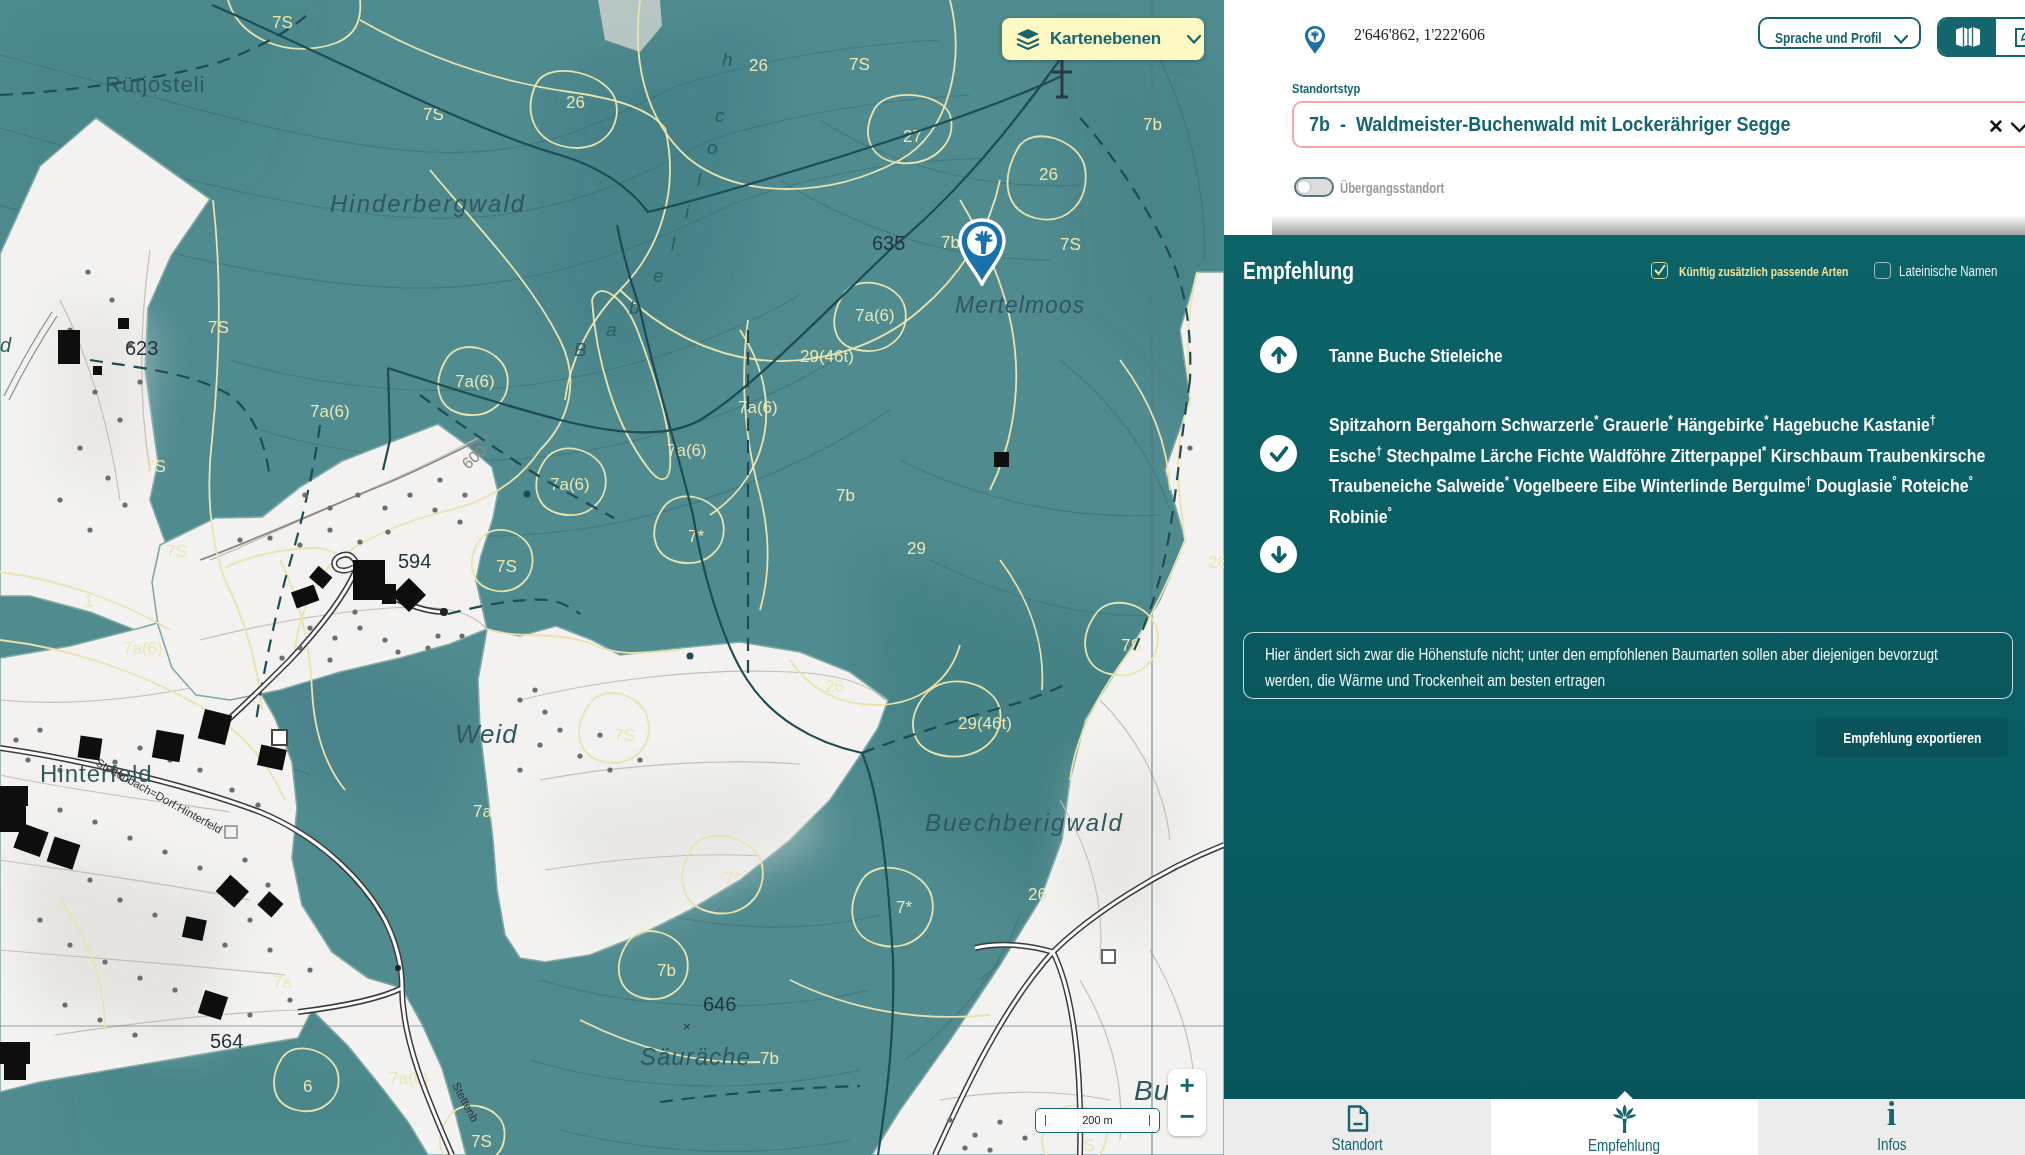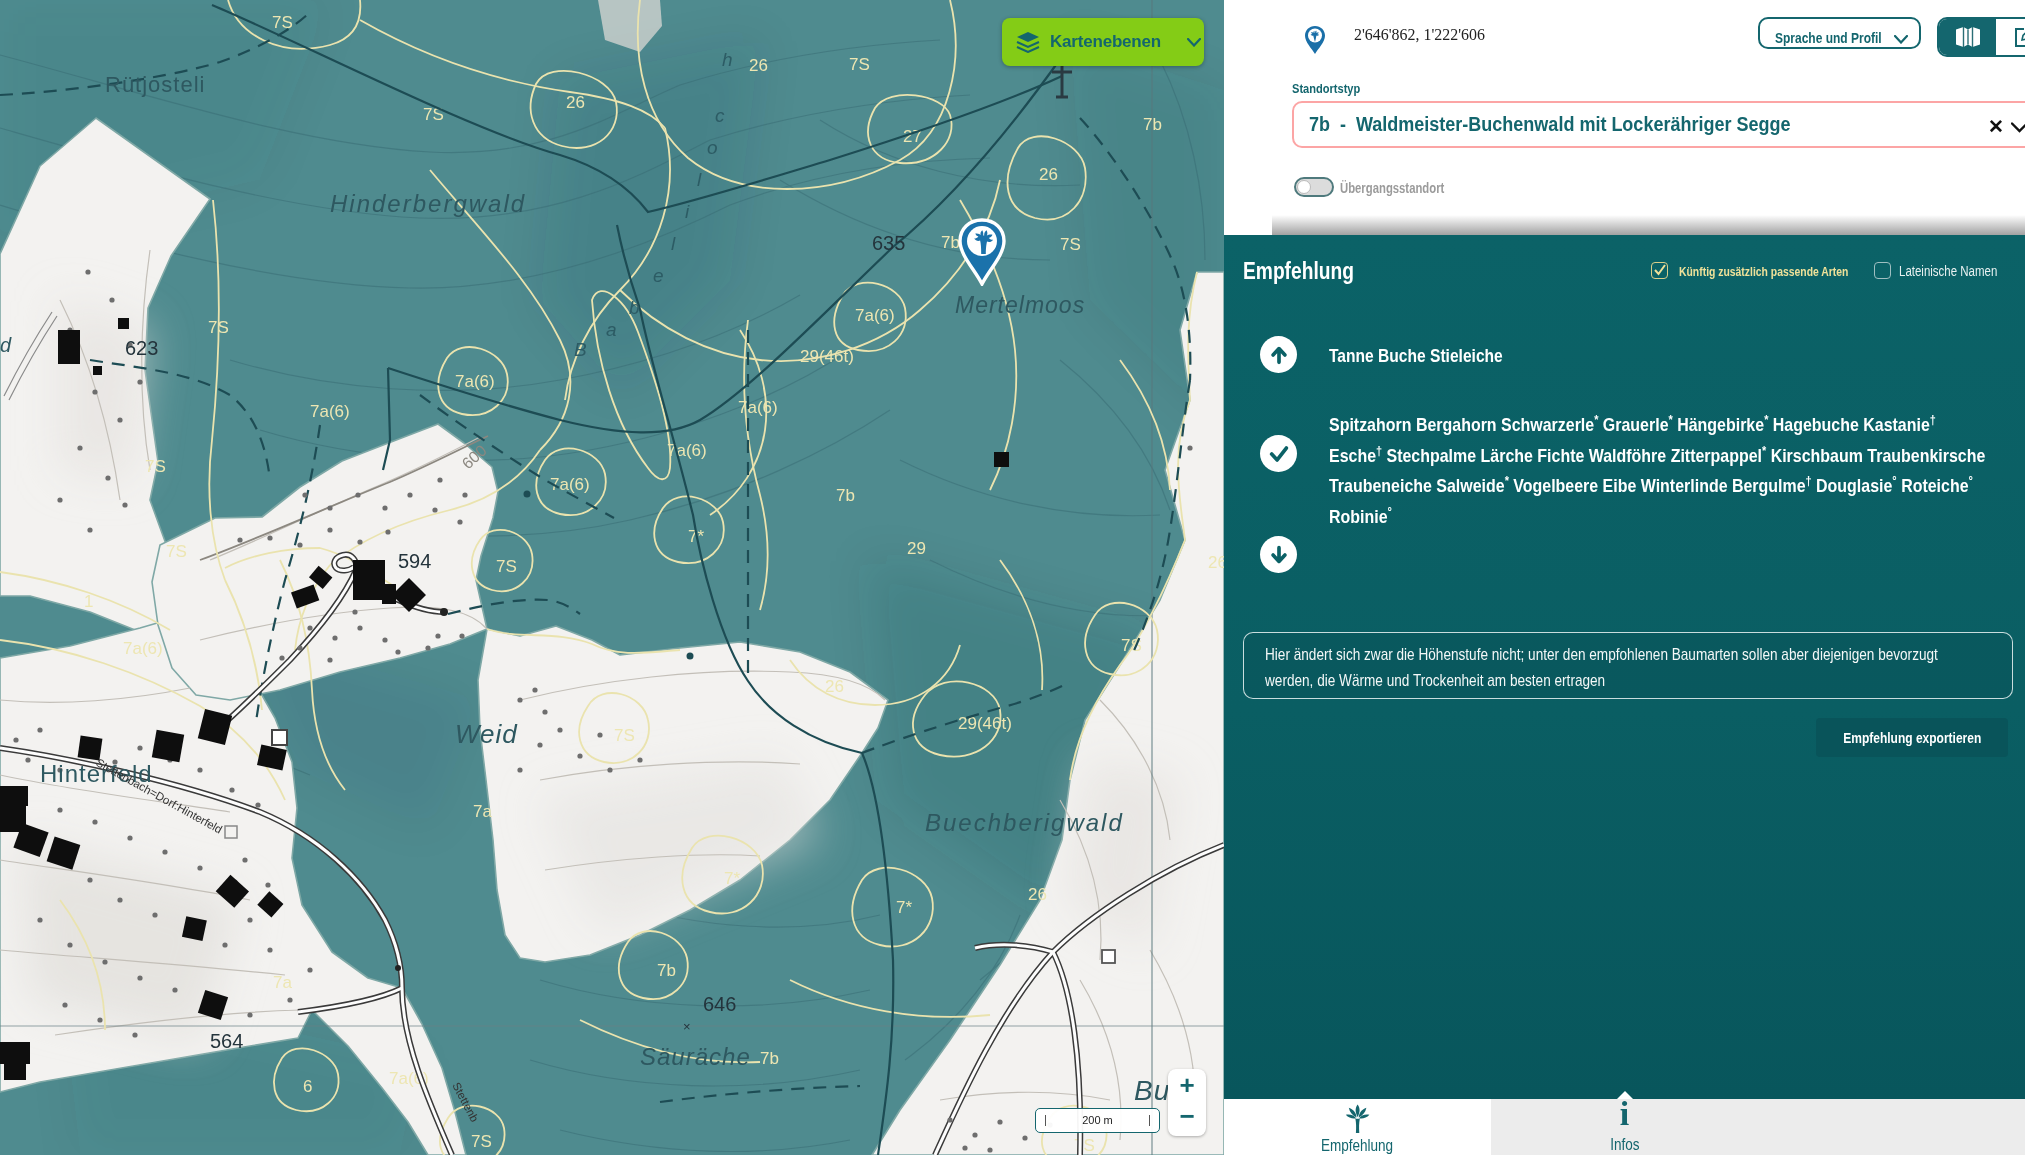--- a/index.html
+++ b/index.html
@@ -63,21 +63,21 @@
 
   
   #nav { position:absolute; left:0; top:1099px; width:801px; height:56px; background:#ECECEC; display:flex; }
   #nav .tab { width:267px; height:56px; display:flex; flex-direction:column; align-items:center; color:#14666E; position:relative;}
   #nav .tab.active { background:#fff; }
   #nav .tab .cap { font-size:16.5px; margin-top:3px; display:inline-block; transform:scaleX(0.82); }
   #notch { position:absolute; left:1617px; top:1092px; width:0; height:0;
      border-left:8px solid transparent; border-right:8px solid transparent; border-bottom:8px solid #fff; z-index:5;}
 
   
-  .karten { position:absolute; left:1002px; top:18px; width:202px; height:48px; background:#84cc16; border-radius:8px;
+  .karten { position:absolute; left:1002px; top:18px; width:202px; height:42px; background:#fef9c3; border-radius:8px;
      box-shadow:0 1px 4px rgba(0,0,0,0.3); display:flex; align-items:center; color:#14666E; }
   .karten .t { font-size:17px; font-weight:bold; margin-left:10px; letter-spacing:-0.2px;}
   .zoomctl { position:absolute; left:1168px; top:1069px; width:38px; height:67px; background:#fff; border-radius:8px;
      box-shadow:0 1px 3px rgba(0,0,0,0.3); color:#14666E; font-size:26px; font-weight:bold; text-align:center;}
   .scalebar { position:absolute; left:1035px; top:1108px; width:125px; height:25px; background:rgba(255,255,255,0.95);
      border:1.5px solid #14666E; border-radius:5px; color:#222; font-size:11px; text-align:center; line-height:22px;}
   .scalebar:before { content:""; position:absolute; left:9px; top:6px; width:1px; height:11px; background:#555; }
   .scalebar:after { content:""; position:absolute; right:9px; top:6px; width:1px; height:11px; background:#555; }
 </style>
 </head>
@@ -561,20 +561,28 @@
             <path d="M1 1.5 L8.5 9 L16 1.5" stroke="#111" stroke-width="2.4" fill="none" stroke-linecap="round"></path>
           </svg>
       </div>
       <div class="toggle">
           <div class="knob"></div>
         </div>
       <div class="lbl-ueber">Übergangsstandort</div>
     </div>
 
     <div id="nav">
+      <div class="tab">
+          <svg style="margin-top:6px" width="24" height="27" viewBox="0 0 24 27">
+            <path d="M3 1.5 L14.5 1.5 L21 8 L21 25.5 L3 25.5 Z" stroke="#14666E" stroke-width="2.4" fill="none" stroke-linejoin="round"></path>
+            <path d="M14.5 1.5 L14.5 8 L21 8" stroke="#14666E" stroke-width="1.8" fill="none"></path>
+            <path d="M7.5 19 L16.5 19" stroke="#14666E" stroke-width="2.4"></path>
+          </svg>
+          <div class="cap">Standort</div>
+        </div>
       <div class="tab active">
           <svg style="margin-top:4px" width="28" height="30" viewBox="0 0 28 30">
             <g fill="#14666E">
               <path d="M11.9 30 C12.3 24 12.2 20 11.4 15.8 L15.8 15.8 C15 20 14.9 24 15.3 30 Z"></path>
               <path d="M13.6 1.5 C11.2 4.5 10.8 9 13.6 14 C16.4 9 16 4.5 13.6 1.5 Z"></path>
               <path d="M4.8 4.8 C5.8 9.2 8.4 12.8 12.5 14.4 C12.3 10.6 9.9 6.4 4.8 4.8 Z"></path>
               <path d="M22.4 4.8 C21.4 9.2 18.8 12.8 14.7 14.4 C14.9 10.6 17.3 6.4 22.4 4.8 Z"></path>
               <path d="M1.8 11.8 C4.6 14.8 8.4 16.2 12.2 15.4 C10.2 12.4 6.2 10.8 1.8 11.8 Z"></path>
               <path d="M25.4 11.8 C22.6 14.8 18.8 16.2 15 15.4 C17 12.4 21 10.8 25.4 11.8 Z"></path>
             </g>

